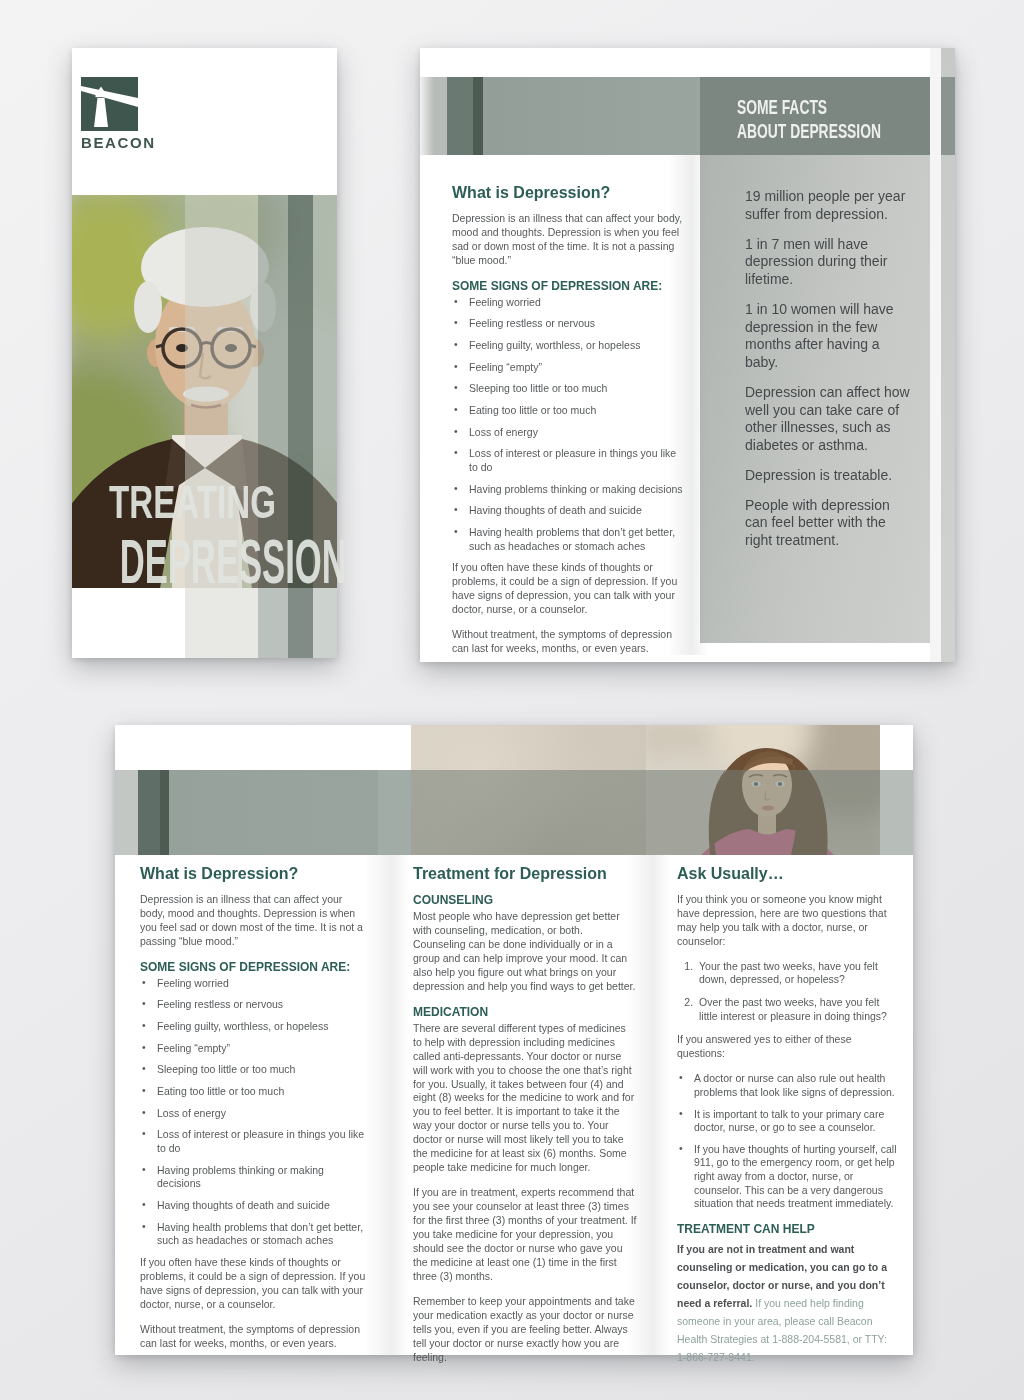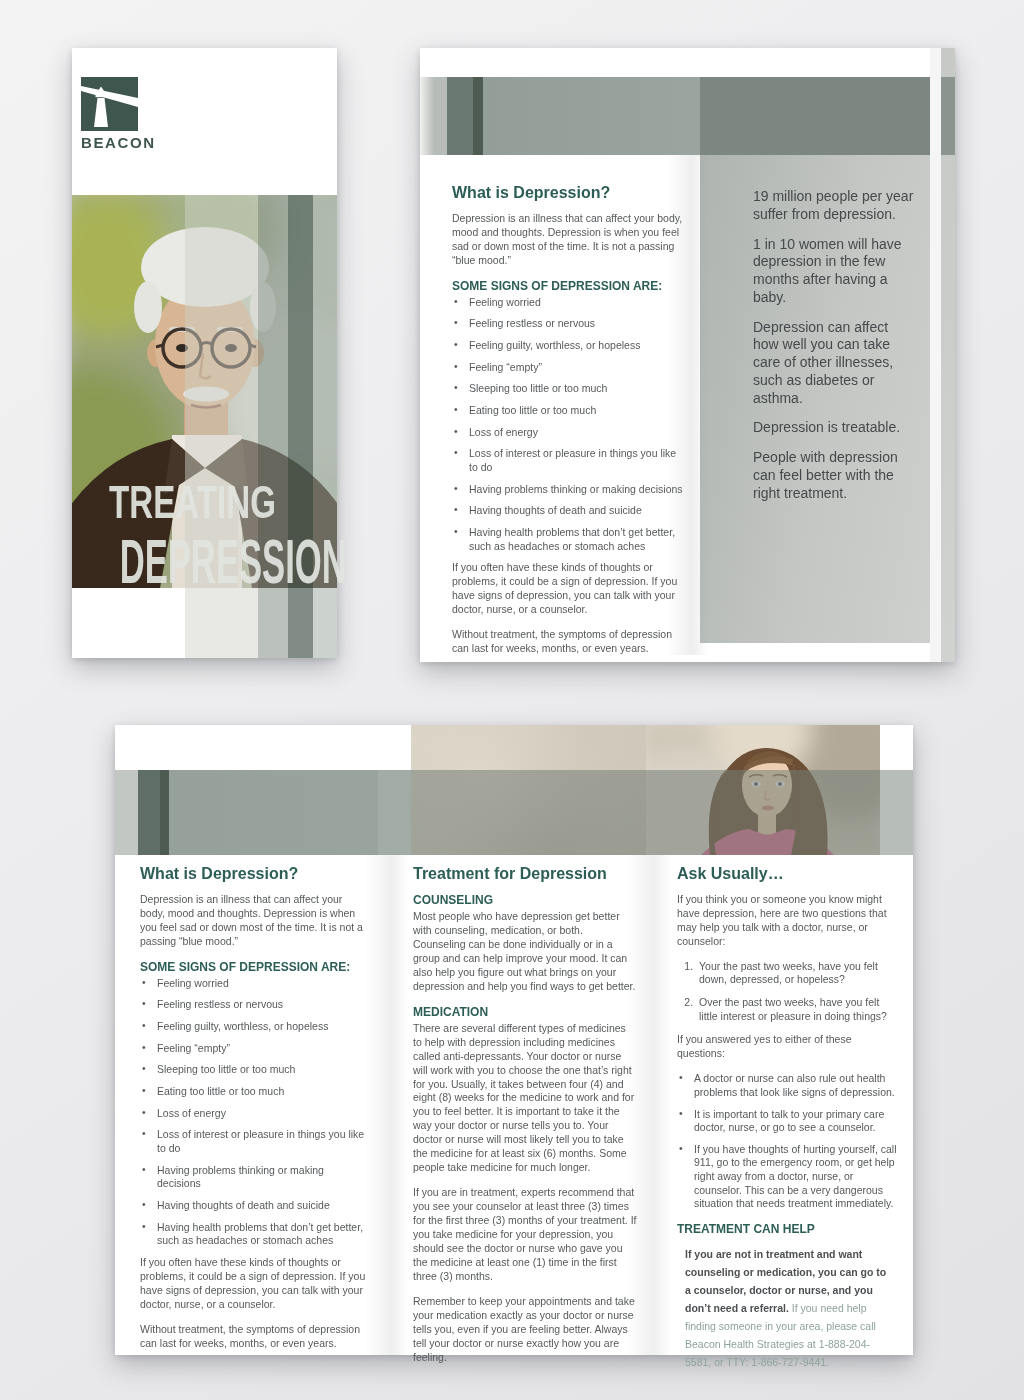--- a/index.html
+++ b/index.html
@@ -48,21 +48,21 @@
   .h-teal{font-size:16px;font-weight:bold;color:#2d5e56;margin:0 0 10px 0;}
   .sub{font-size:12px;font-weight:bold;color:#2d5e56;margin:11px 0 3px 0;}
   .body-p{font-size:10.5px;line-height:1.33;color:#56595b;margin:0 0 11px 0;}
   ul.bullets{list-style:none;margin:2px 0 2px 0;padding:0;}
   ul.bullets li{position:relative;padding-left:17px;font-size:10.5px;line-height:1.3;
         color:#56595b;margin-bottom:8px;}
   ul.bullets li::before{content:"\2022";position:absolute;left:2px;top:-1px;color:#56595b;}
   ol.qs{margin:0 0 10px 0;padding:0 0 0 19px;}
   ol.qs li{font-size:10.5px;line-height:1.3;color:#56595b;margin-bottom:9px;padding-left:3px;}
   .facts-text{position:absolute;left:317px;top:140px;width:178px;}
-  .facts-text p{font-size:14px;line-height:1.27;color:#46494b;margin:0 0 12px 16px;}
+  .facts-text p{font-size:14px;line-height:1.27;color:#46494b;margin:0 0 12px 8px;}
 
   
   #spread-bottom{left:115px;top:725px;width:798px;height:630px;}
   .photo-mid{position:absolute;left:296px;top:0;width:235px;height:130px;
      background:
        radial-gradient(circle at 30% 35%,#ded7c9 0%,rgba(222,215,201,0) 60%),
        radial-gradient(circle at 78% 25%,#d1cabd 0%,rgba(209,202,189,0) 55%),
        radial-gradient(circle at 60% 85%,#c4beb0 0%,rgba(196,190,176,0) 60%),
        linear-gradient(120deg,#dad4c7,#c8c2b4);}
   .photo-right{position:absolute;left:531px;top:0;width:234px;height:130px;overflow:hidden;}
@@ -151,20 +151,24 @@
 
     <div class="band-top">
       <div class="seg" style="width:27px;background:#b7bcb8;"></div>
       <div class="seg" style="width:26px;background:#6a7a72;"></div>
       <div class="seg" style="width:10px;background:#4d5b53;"></div>
       <div class="seg" style="width:217px;background:linear-gradient(to right,#939e98,#9ba5a0);"></div>
       <div class="seg" style="width:230px;background:#7d8781;"></div>
     </div>
     <div class="band-outer-t"></div>
 
+    <div class="band-title">
+      <div>SOME FACTS</div>
+      <div>ABOUT DEPRESSION</div>
+    </div>
 
     <div class="col" style="left:32px;top:136px;width:235px;">
       <h2 class="h-teal">What is Depression?</h2>
       <p class="body-p">Depression is an illness that can affect your body, mood and thoughts. Depression is when you feel sad or down most of the time. It is not a passing “blue mood.”</p>
       <div class="sub">SOME SIGNS OF DEPRESSION ARE:</div>
       <ul class="bullets">
           <li>Feeling worried</li>
           <li>Feeling restless or nervous</li>
           <li>Feeling guilty, worthless, or hopeless</li>
           <li>Feeling “empty”</li>
@@ -175,20 +179,21 @@
           <li>Having problems thinking or making decisions</li>
           <li>Having thoughts of death and suicide</li>
           <li>Having health problems that don’t get better, such as headaches or stomach aches</li>
         </ul>
       <p class="body-p">If you often have these kinds of thoughts or problems, it could be a sign of depression. If you have signs of depression, you can talk with your doctor, nurse, or a counselor.</p>
       <p class="body-p">Without treatment, the symptoms of depression can last for weeks, months, or even years.</p>
     </div>
 
     <div class="facts-text">
         <p>19 million people per year suffer from depression.</p>
+        <p>1 in 7 men will have depression during their lifetime.</p>
         <p>1 in 10 women will have depression in the few months after having a baby.</p>
         <p>Depression can affect how well you can take care of other illnesses, such as diabetes or asthma.</p>
         <p>Depression is treatable.</p>
         <p>People with depression can feel better with the right treatment.</p>
       </div>
 
     <div class="edge-light"></div>
     <div class="shade-t"></div>
   </div>
 
@@ -275,20 +280,20 @@
           <li>Your the past two weeks, have you felt down, depressed, or hopeless?</li>
           <li>Over the past two weeks, have you felt little interest or pleasure in doing things?</li>
         </ol>
       <p class="body-p">If you answered yes to either of these questions:</p>
       <ul class="bullets">
           <li>A doctor or nurse can also rule out health problems that look like signs of depression.</li>
           <li>It is important to talk to your primary care doctor, nurse, or go to see a counselor.</li>
           <li>If you have thoughts of hurting yourself, call 911, go to the emergency room, or get help right away from a doctor, nurse, or counselor. This can be a very dangerous situation that needs treatment immediately.</li>
         </ul>
       <div class="sub">TREATMENT CAN HELP</div>
-      <p style="margin:8px;"><span class="help-dark">If you are not in treatment and want counseling or medication, you can go to a counselor, doctor or nurse, and you don’t need a referral. </span><span class="help-teal">If you need help finding someone in your area, please call Beacon Health Strategies at 1-888-204-5581, or TTY: 1-866-727-9441.</span></p>
+      <p style="margin:0;"><span class="help-dark">If you are not in treatment and want counseling or medication, you can go to a counselor, doctor or nurse, and you don’t need a referral. </span><span class="help-teal">If you need help finding someone in your area, please call Beacon Health Strategies at 1-888-204-5581, or TTY: 1-866-727-9441.</span></p>
     </div>
 
     <div class="shade-b" style="left:250px;"></div>
     <div class="shade-b" style="left:512px;"></div>
   </div>
 
 </div>
 
 </body></html>

